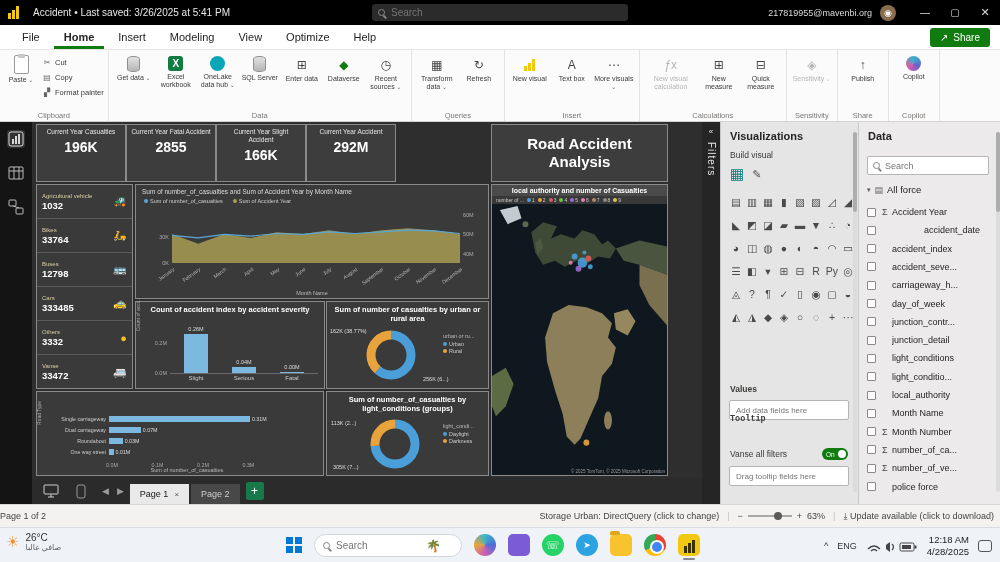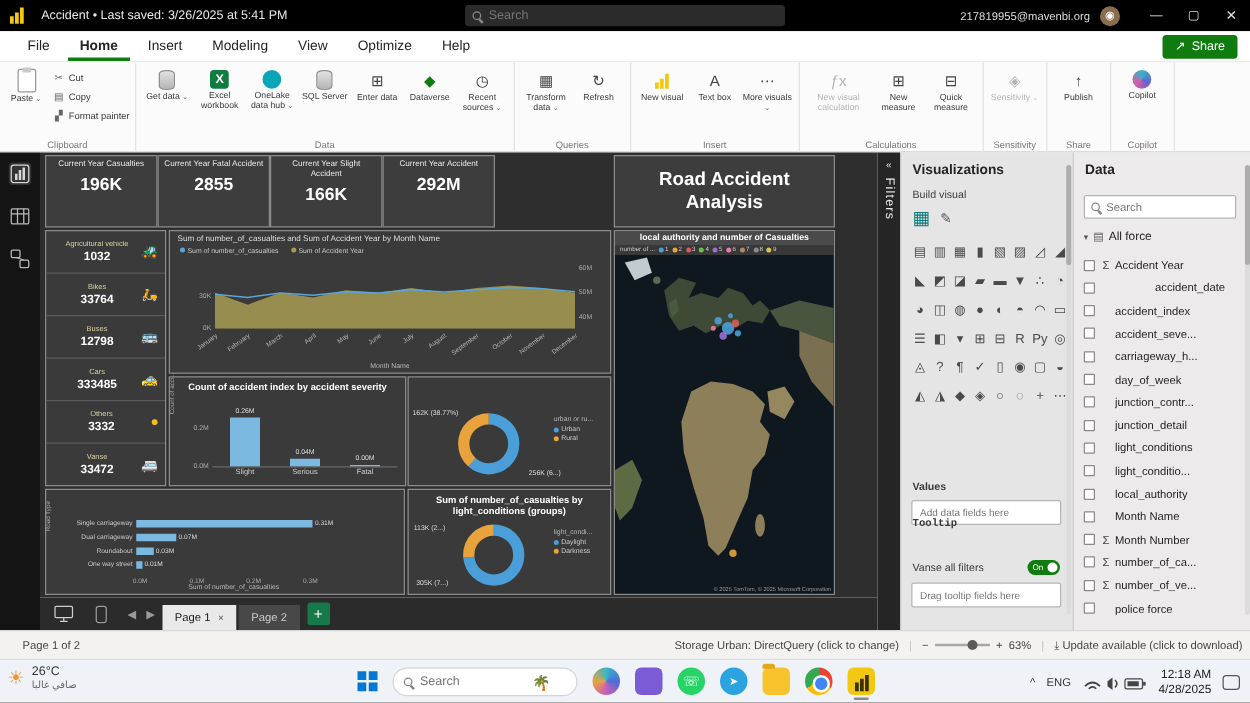--- a/index.html
+++ b/index.html
@@ -69,21 +69,21 @@
 .kpi-label{font-size:6.5px;color:#e8e8e8;line-height:1.25;padding:0 4px;}
 .kpi-value{font-size:14px;font-weight:bold;color:#fff;margin-top:3px;}
 
 
 .rtitle{position:absolute;left:459px;top:2px;width:177px;height:58px;background:#3d3d3d;border:1px solid #8a8a8a;display:flex;align-items:center;justify-content:center;text-align:center;font-size:15px;font-weight:bold;color:#fff;line-height:1.2;padding:0 14px;}
 
 
 .veh-panel{position:absolute;left:4px;top:62px;width:97px;height:205px;background:#3a3a3a;border:1px solid #8a8a8a;}
 .veh-row{height:34px;border-bottom:1px solid #5a5a5a;display:flex;align-items:center;padding:0 5px;}
 .veh-row:last-child{border-bottom:none;}
-.veh-left{flex:1;min-width:0;text-align:center;}
+.veh-left{flex:1;min-width:0;}
 .veh-label{font-size:6px;color:#d8d0a0;white-space:nowrap;overflow:hidden;}
 .veh-value{font-size:9.5px;font-weight:bold;color:#fff;margin-top:1px;}
 .veh-icon{font-size:11px;flex:none;}
 
 
 .area-panel{position:absolute;left:103px;top:62px;width:354px;height:115px;background:#3a3a3a;border:1px solid #8a8a8a;}
 .legend-row{display:flex;gap:10px;font-size:5.5px;color:#ccc;margin:2px 0 0 8px;align-items:center;}
 .ldot{width:4px;height:4px;border-radius:50%;display:inline-block;margin-right:2px;}
 #area-plot{position:absolute;left:36px;top:26px;width:288px;height:52px;}
 .month-label{position:absolute;top:55px;font-size:5.2px;color:#b5b5b5;white-space:nowrap;transform:translateX(-100%) rotate(-36deg);transform-origin:right top;}
@@ -166,21 +166,21 @@
 .viewic{margin-left:8px;display:flex;align-items:center;justify-content:center;width:22px;height:18px;}
 .tab-arrows{color:#9a9a9a;font-size:9px;margin:0 6px 0 10px;display:flex;gap:8px;}
 #page-tabs{display:flex;align-items:flex-end;height:100%;gap:2px;}
 .ptab{height:20px;padding:0 10px;display:flex;align-items:center;gap:6px;font-size:9px;background:#484848;color:#ccc;}
 .ptab.active{background:#e9e9e9;color:#1a1a1a;}
 .ptab .x{font-size:8px;color:#555;}
 .addpage{width:18px;height:18px;background:#17784a;color:#fff;display:flex;align-items:center;justify-content:center;font-size:12px;margin-left:6px;border-radius:2px;}
 
 
 .statusbar{position:absolute;left:0;top:504px;width:1000px;height:23px;background:#f3f2f1;border-top:1px solid #d8d8d8;display:flex;align-items:center;font-size:9px;color:#444;}
-.sb-left{margin-left:18px;}
+.sb-left{margin-left:0;}
 .sb-right{position:absolute;right:6px;display:flex;align-items:center;gap:8px;}
 .sb-sep{color:#c4c4c4;}
 .zoomer{display:flex;align-items:center;gap:5px;}
 .ztrack{width:44px;height:2px;background:#a8a8a8;position:relative;}
 .zknob{position:absolute;left:60%;top:-3px;width:8px;height:8px;border-radius:50%;background:#5a5a5a;}
 
 
 .taskbar{position:absolute;left:0;top:527px;width:1000px;height:35px;background:#eff3f8;border-top:1px solid #d9dde2;}
 .weather{position:absolute;left:6px;top:4px;display:flex;align-items:center;gap:6px;}
 .sun{font-size:15px;color:#f0922e;}
@@ -519,20 +519,21 @@
           <div class="vbar-cat" style="left: 53px;">Serious</div>
           <div class="vbar" style="left: 110px; width: 24px; height: 1px;"></div>
           <div class="vbar-label" style="left: 103px; bottom: 3px;">0.00M</div>
           <div class="vbar-cat" style="left: 101px;">Fatal</div>
           <div class="tick-left" style="top: 11.85px;">0.2M</div>
           <div class="tick-left" style="top: 42px;">0.0M</div>
         </div>
     </div>
 
     <div class="donut-panel1">
+      <div class="vtitle">Sum of number of casualties by urban or rural area</div>
       <div class="donut-host" id="donut1" style="left:36px;top:25px;"><svg width="56" height="56">
             <circle r="20" cx="28" cy="28" fill="none" stroke="#4a9fd8" stroke-width="9" stroke-dasharray="76.94388727172121 48.719818871870515" stroke-dashoffset="0" transform="rotate(-90 28 28)"></circle>
             <circle r="20" cx="28" cy="28" fill="none" stroke="#e8a33d" stroke-width="9" stroke-dasharray="48.719818871870515 76.94388727172121" stroke-dashoffset="-76.94388727172121" transform="rotate(-90 28 28)"></circle>
           </svg></div>
       <div class="dlabel" style="left:3px;top:26px;">162K (38.77%)</div>
       <div class="dlabel" style="left:96px;top:74px;">256K (6...)</div>
       <div class="dlegend" style="left:116px;top:30px;">
         <div class="lt">urban or ru...</div>
         <div>
             <span class="ldot" style="background: rgb(74, 159, 216);"></span>

